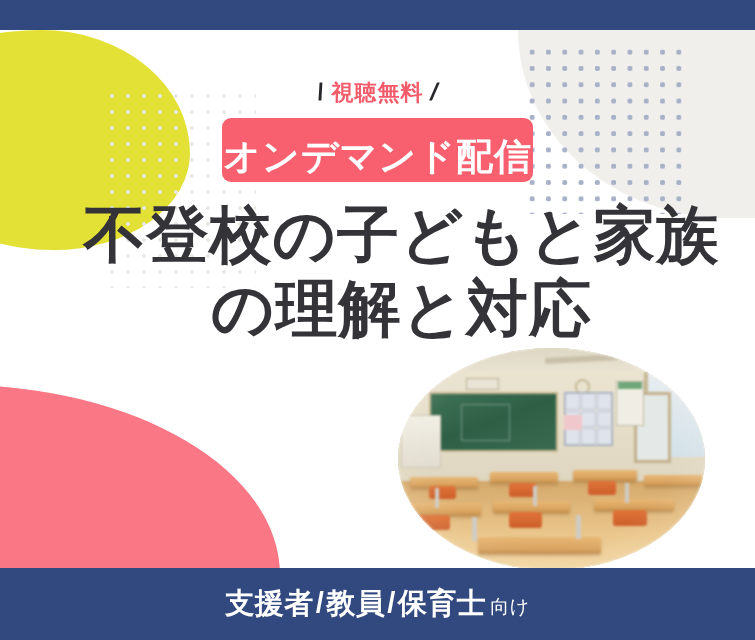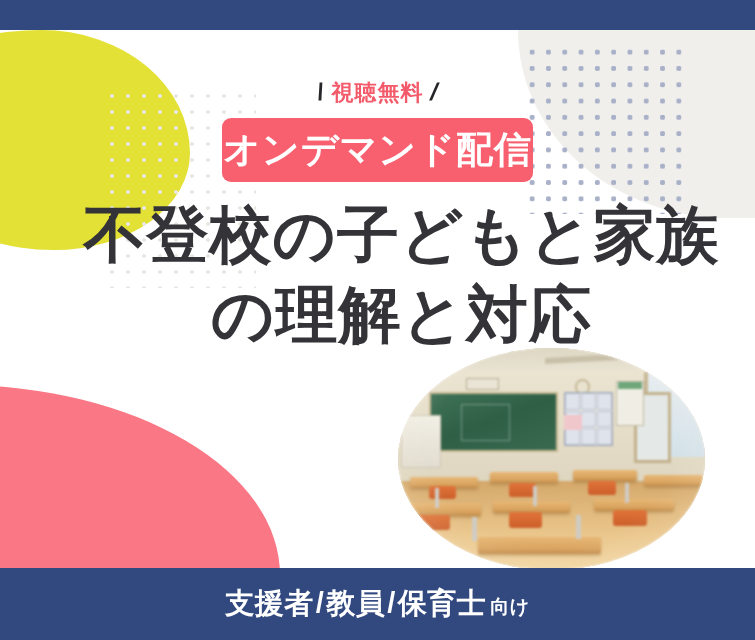--- a/index.html
+++ b/index.html
@@ -101,21 +101,21 @@
   }
   .bar-bottom-text {
     color: #ffffff;
     font-size: 29px;
     font-weight: bold;
     letter-spacing: 0.5px;
     white-space: nowrap;
   }
   .bar-bottom-text .small {
     font-size: 19px;
-    font-weight: bold;
+    font-weight: normal;
     margin-left: 4px;
   }
   .bar-bottom-text .slash {
     font-weight: bold;
     margin: 0 2px;
   }
 
   
   .photo-circle {
     position: absolute;
@@ -288,21 +288,21 @@
 
   .badge {
     position: absolute;
     left: 222px;
     top: 118px;
     width: 311px;
     height: 64px;
     background: #F9606F;
     border-radius: 9px;
     display: flex;
-    align-items: center;
+    align-items: flex-end;
     justify-content: center;
   }
   .badge-text {
     color: #ffffff;
     font-size: 37px;
     font-weight: bold;
     letter-spacing: 1px;
     white-space: nowrap;
   }
 
@@ -319,21 +319,21 @@
   .headline-1 {
     font-size: 62px;
     letter-spacing: 1px;
     white-space: nowrap;
   }
   .headline-2 {
     position: relative;
     font-size: 62px;
     letter-spacing: 1px;
     white-space: nowrap;
-    margin-top: 7px;
+    margin-top: 1px;
     text-shadow:
       3px 0 0 #fff, -3px 0 0 #fff, 0 3px 0 #fff, 0 -3px 0 #fff,
       2px 2px 0 #fff, -2px 2px 0 #fff, 2px -2px 0 #fff, -2px -2px 0 #fff,
       4px 0 0 #fff, -4px 0 0 #fff, 0 4px 0 #fff, 0 -4px 0 #fff,
       3px 3px 0 #fff, -3px 3px 0 #fff, 3px -3px 0 #fff, -3px -3px 0 #fff;
   }
 </style>
 </head>
 <body>
 

